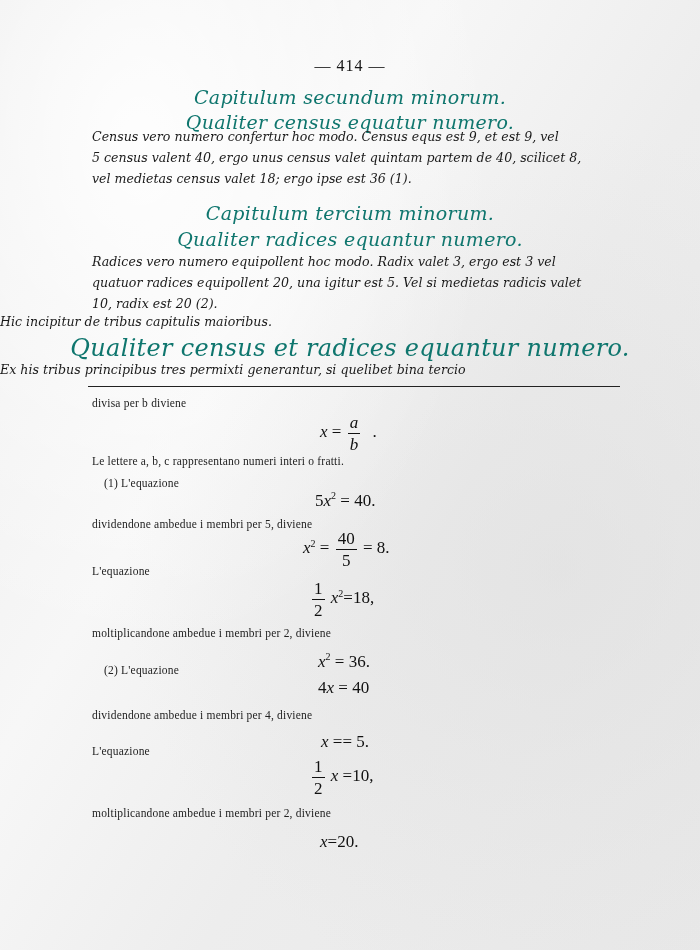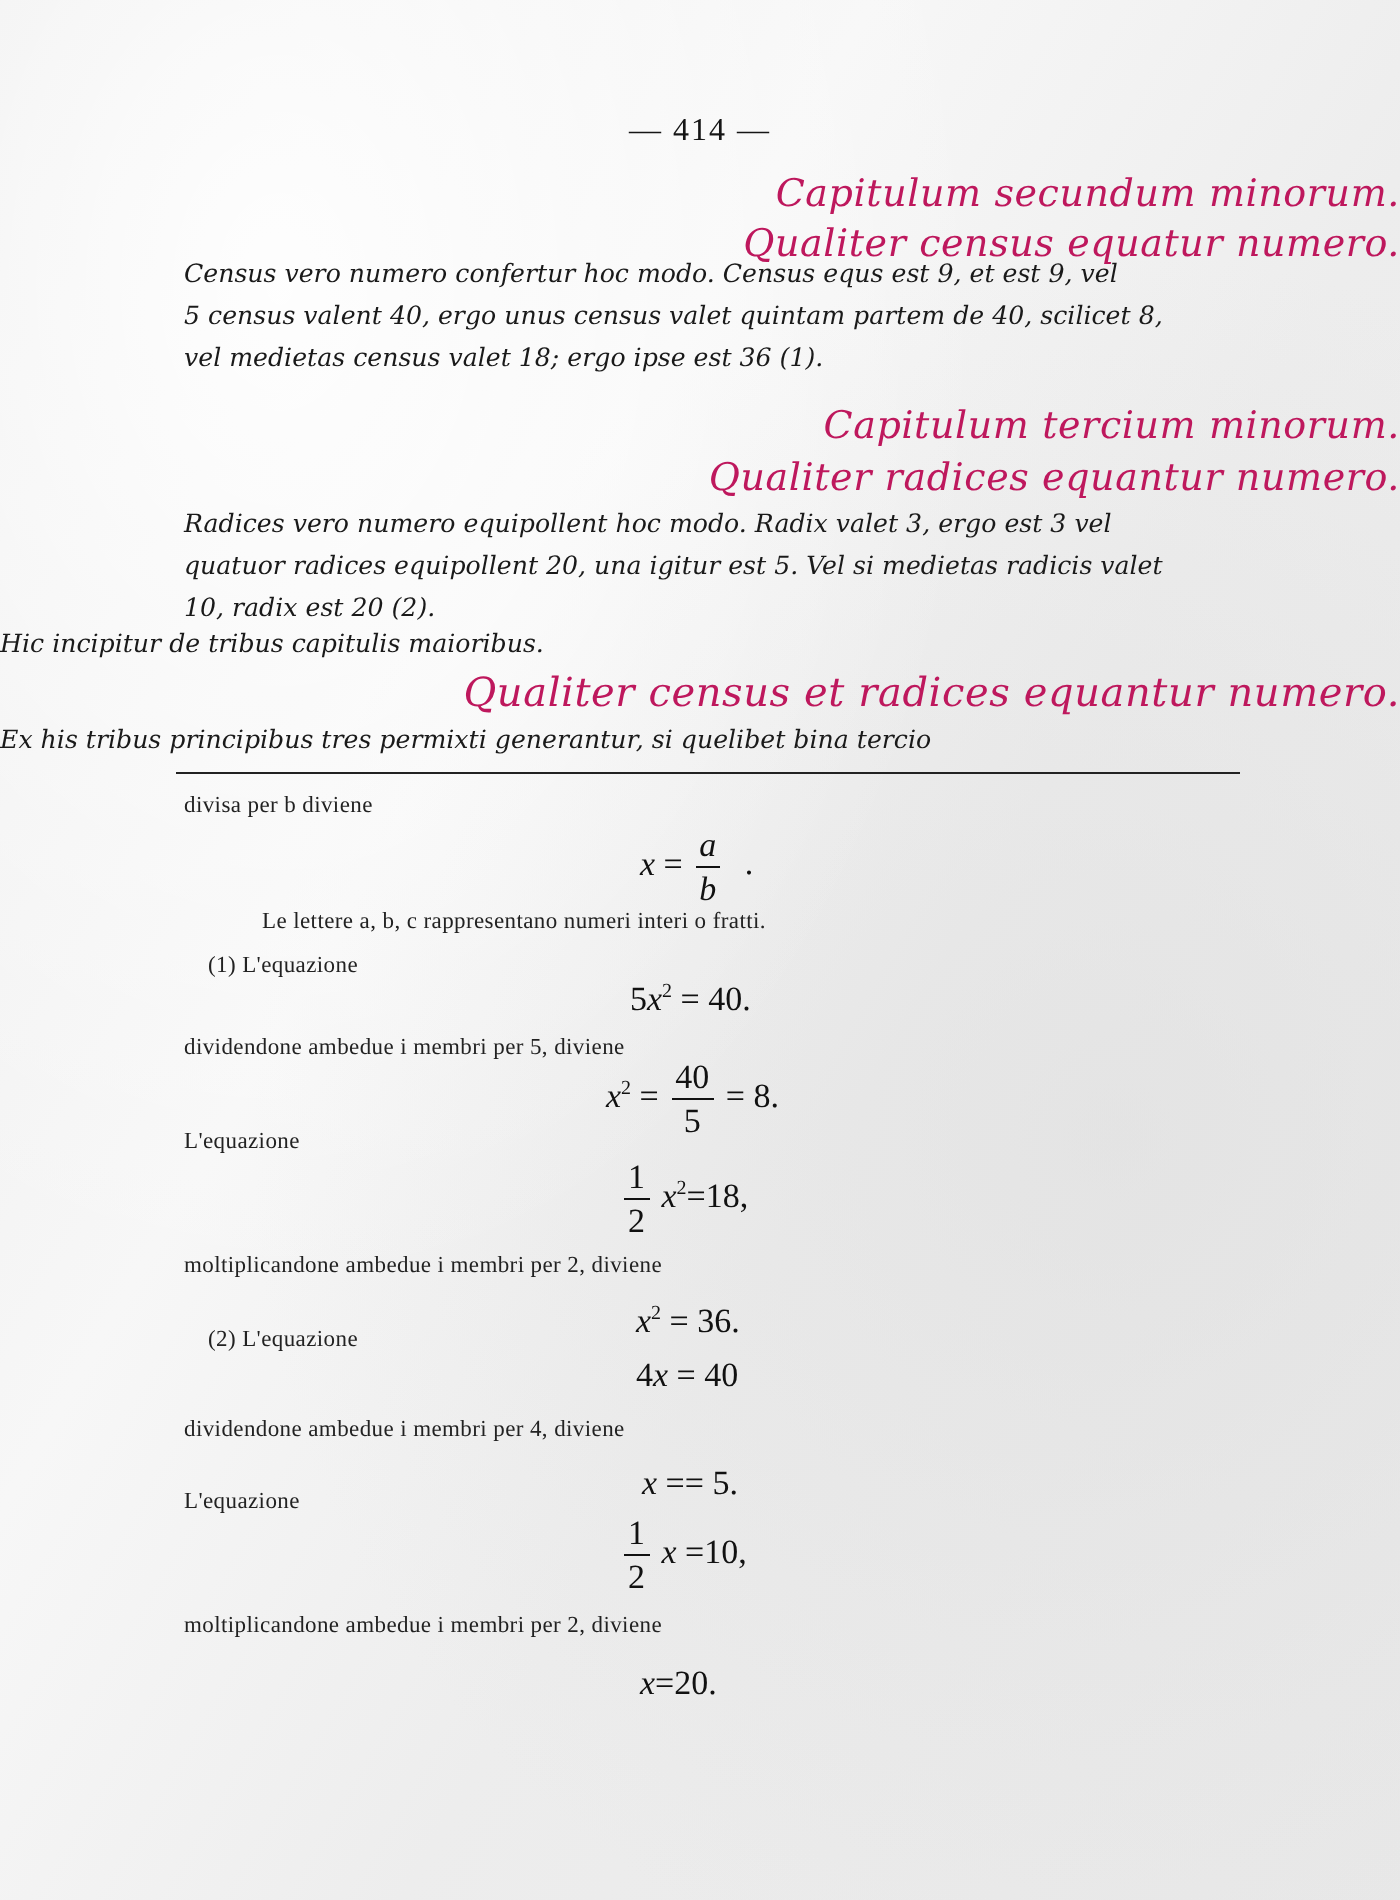--- a/index.html
+++ b/index.html
@@ -13,29 +13,29 @@
     color: #151515;
     font-family: "DejaVu Serif", serif;
     position: relative;
   }
   .page { position: absolute; left: 0; top: 0; width: 700px; height: 950px; }
   .abs { position: absolute; white-space: nowrap; }
 
   .page-number { left: 0; width: 700px; text-align: center; top: 57px; font-size: 16px; letter-spacing: 1px; font-family: "Liberation Serif", serif; }
 
   .heading {
-    left: 0; width: 700px; text-align: right;
+    left: 0; width: 700px; text-align: center;
     font-family: "DejaVu Serif", serif; font-style: italic;
-    font-size: 19px; letter-spacing: 0.3px; color: #be185d;
+    font-size: 19px; letter-spacing: 0.3px; color: #0f766e;
   }
   .h1 { top: 86px; }
   .h2 { top: 111px; }
   .h3 { top: 202px; }
   .h4 { top: 228px; }
-  .h6 { top: 334px; font-size: 20px; }
+  .h6 { top: 334px; font-size: 24px; }
 
   .para {
     font-family: "DejaVu Serif", serif; font-style: italic;
     font-size: 12.6px; line-height: 21px; color: #1a1a1a;
     left: 92px; width: 530px; white-space: normal; text-align: justify;
     text-align-last: left;
   }
   .para .line { display: block; white-space: nowrap; }
   .p1 { top: 126px; }
   .p2 { top: 251px; }
@@ -96,21 +96,21 @@
   <div class="eq" style="left:320px; top:414px;">
     <span class="v">x</span>
     <span>=</span>
     <span class="frac">
       <span class="num v">a</span>
       <span class="den v">b</span>
     </span>
     <span style="margin-left:6px">.</span>
   </div>
 
-  <div class="note" style="left:92px; top:455px;margin-left:39px;">Le lettere a, b, c rappresentano numeri interi o fratti.</div>
+  <div class="note" style="left:92px; top:455px;">Le lettere a, b, c rappresentano numeri interi o fratti.</div>
 
   <div class="note" style="left:104px; top:477px;">(1) L'equazione</div>
 
   <div class="eq" style="left:315px; top:490px;">
     <span>5</span><span class="v">x</span><sup>2</sup>
     <span>=</span>
     <span>40.</span>
   </div>
 
   <div class="note" style="left:92px; top:518px;">dividendone ambedue i membri per 5, diviene</div>

